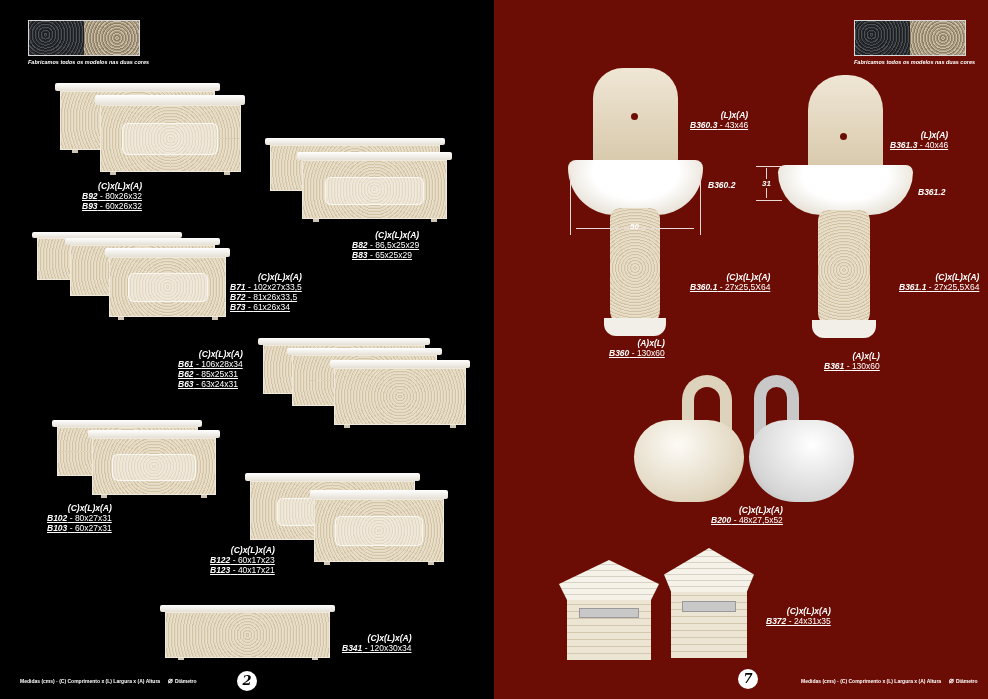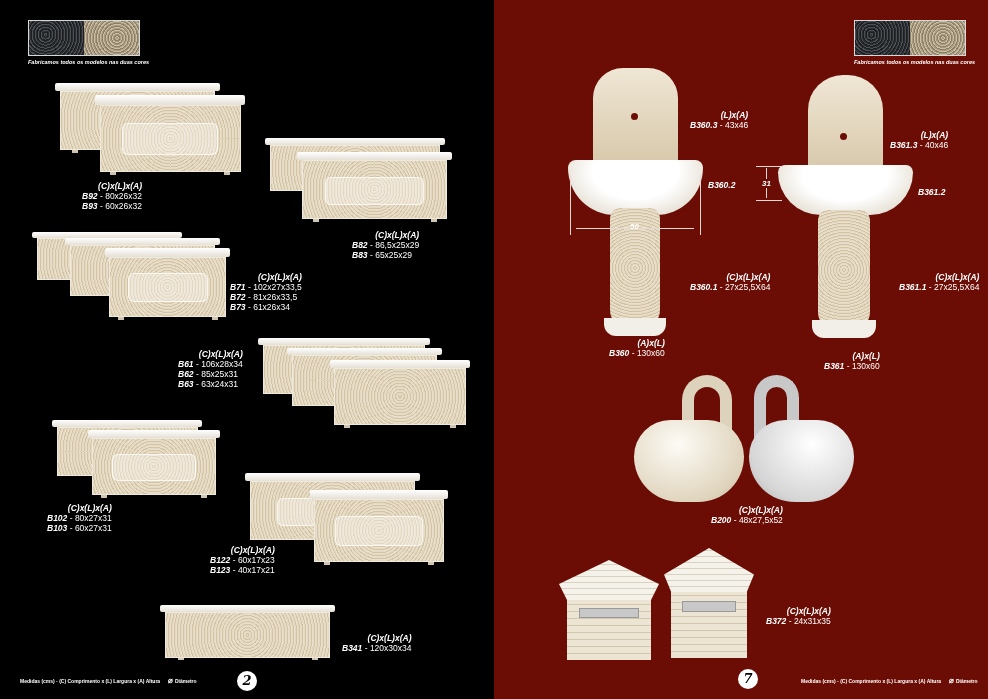--- a/index.html
+++ b/index.html
@@ -9,21 +9,21 @@
   .page-left { left: 0; width: 494px; background: #000; }
   .page-right { left: 494px; width: 494px; background: #6b0d05; }
 
   .swatch { position: absolute; width: 112px; height: 36px; border: 1px solid #d8d8d8; display: flex; }
   .swatch .dark { flex: 1; background: repeating-radial-gradient(circle at 30% 40%, #2a2d30 0 1px, #4c5056 1px 2px, #1c1e20 2px 3px); }
   .swatch .light { flex: 1; background: repeating-radial-gradient(circle at 60% 50%, #a89a80 0 1px, #c9bda3 1px 2px, #8c7f66 2px 3px); }
   .swatch-cap { position: absolute; font-size: 5.5px; font-weight: bold; font-style: italic; color: #fff; white-space: nowrap; }
 
   .label { position: absolute; color: #fff; font-size: 8.5px; line-height: 10px; text-align: left; white-space: nowrap; }
   .label .hdr { font-weight: bold; font-style: italic; display: block; text-align: right; }
-  .label .row { display: block; }
+  .label .row { display: block; text-decoration: underline; }
   .label .code { font-weight: bold; font-style: italic; }
 
   
   .planter { position: absolute; }
   .planter .rim { position: absolute; left: 0; right: 0; top: 0; height: 12%; background: linear-gradient(#ffffff, #e5e0d6); border-radius: 2px; }
   .planter .body { position: absolute; left: 3%; right: 3%; top: 12%; bottom: 4%;
     background: repeating-radial-gradient(circle at 50% 50%, #e4d9c2 0 1px, #d3c4a5 1px 2px, #eadfca 2px 3px); border: 1px solid #efe9dc; }
   .planter .feet { position: absolute; left: 10%; right: 10%; bottom: 0; height: 4%; border-left: 6px solid #cfc5b2; border-right: 6px solid #cfc5b2; }
   .planter .deco { position: absolute; left: 18%; right: 18%; top: 35%; bottom: 25%; border: 1px solid rgba(255,255,255,0.7); border-radius: 6px; background: rgba(255,255,255,0.35); }
 

